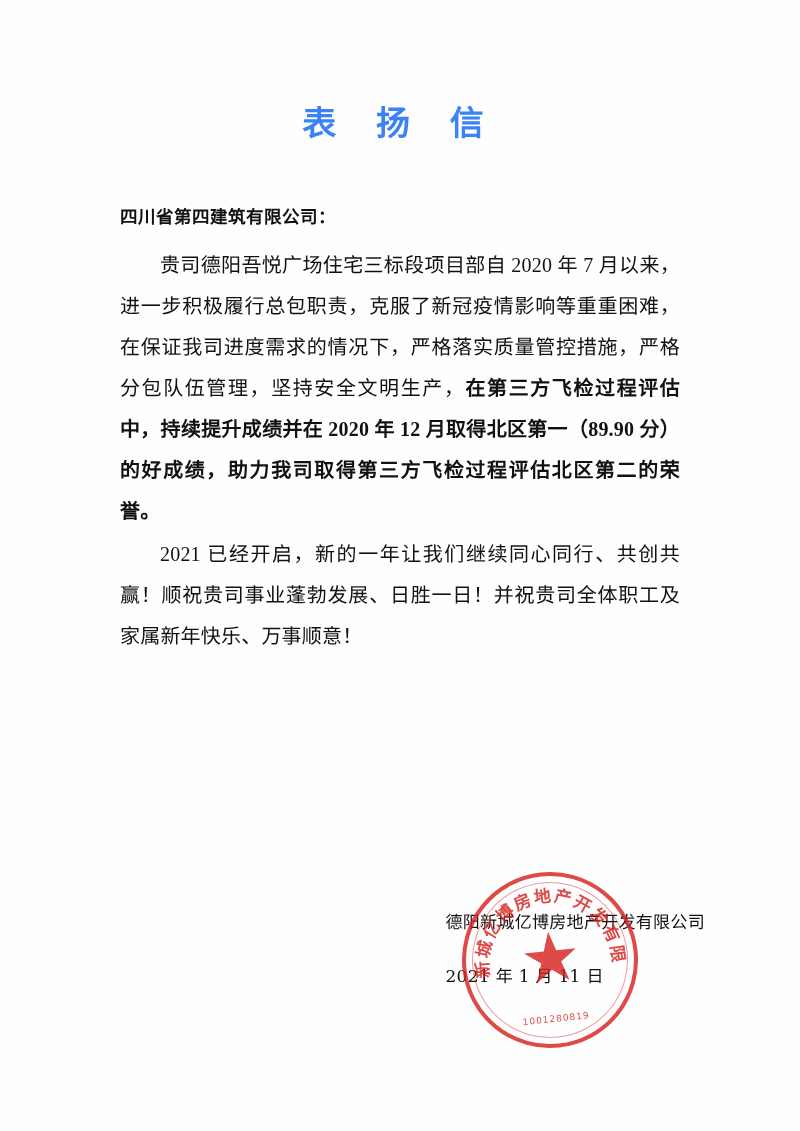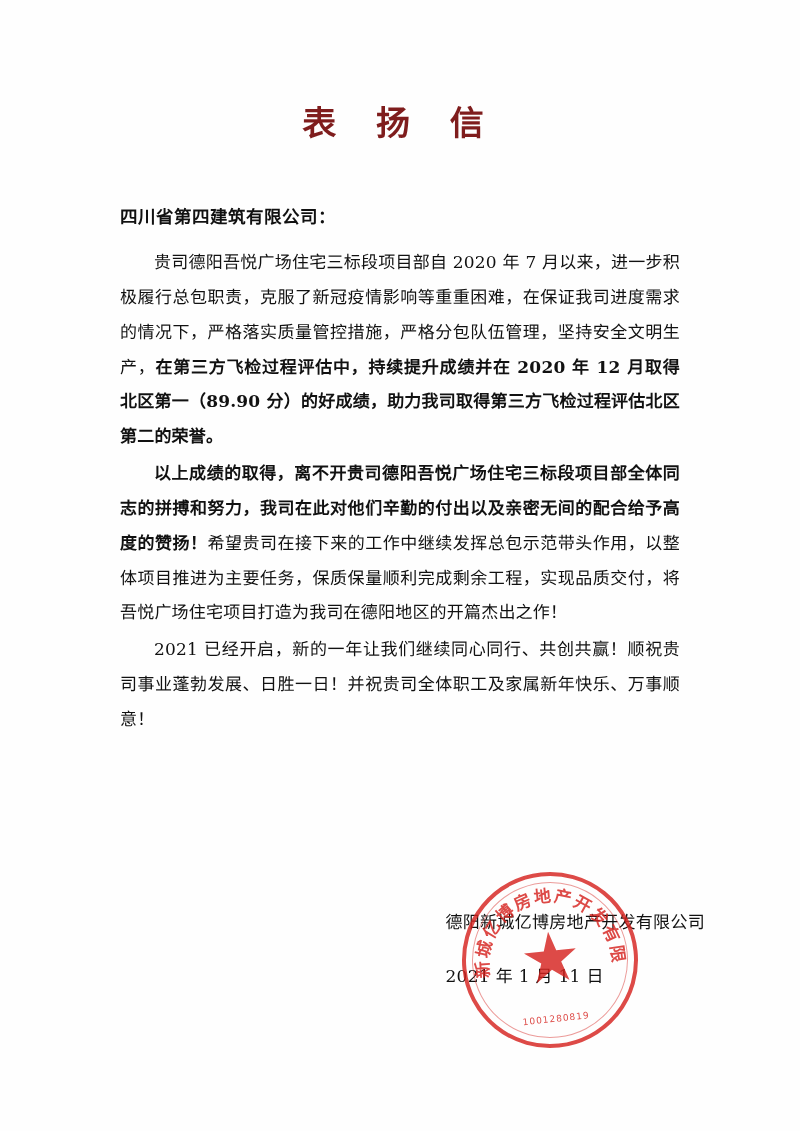--- a/index.html
+++ b/index.html
@@ -22,43 +22,44 @@
     padding: 0;
   }
   .doc-title {
     text-align: center;
     font-size: 34px;
     font-weight: bold;
     letter-spacing: 14px;
     margin-top: 96px;
     margin-bottom: 0;
     font-family: "DejaVu Serif", "Liberation Serif", serif;
-    color: #7f1d1d;
+    color: #3b82f6;
   }
   .body-wrap {
     margin: 0 auto;
     width: 560px;
     padding-top: 58px;
   }
   .salutation {
     font-size: 17.5px;
     font-weight: bold;
     letter-spacing: 0.5px;
     margin: 0 0 14px 0;
     line-height: 1.6;
     font-family: Liberation Serif, serif;
   }
   p.para {
-    font-size: 17px;
+    font-size: 20px;
     line-height: 2.05;
     margin: 0 0 2px 0;
     text-align: justify;
     text-justify: inter-ideograph;
     text-indent: 2em;
     letter-spacing: 0.2px;
+    font-family: Liberation Serif, serif;
   }
   p.para.tight {
     margin-bottom: 6px;
   }
   .b {
     font-weight: bold;
   }
   .sign-block {
     position: absolute;
     right: 95px;
@@ -143,23 +144,20 @@
   <h1 class="doc-title">表 扬 信</h1>
 
   <div class="body-wrap">
 
     <div class="salutation">四川省第四建筑有限公司：</div>
 
     <p class="para">
       <span>贵司德阳吾悦广场住宅三标段项目部自 2020 年 7 月以来，进一步积极履行总包职责，克服了新冠疫情影响等重重困难，在保证我司进度需求的情况下，严格落实质量管控措施，严格分包队伍管理，坚持安全文明生产，</span><span class="b">在第三方飞检过程评估中，持续提升成绩并在 2020 年 12 月取得北区第一（89.90 分）的好成绩，助力我司取得第三方飞检过程评估北区第二的荣誉。</span>
     </p>
 
-    <p class="para">
-      <span class="b">以上成绩的取得，离不开贵司德阳吾悦广场住宅三标段项目部全体同志的拼搏和努力，我司在此对他们辛勤的付出以及亲密无间的配合给予高度的赞扬！</span><span>希望贵司在接下来的工作中继续发挥总包示范带头作用，以整体项目推进为主要任务，保质保量顺利完成剩余工程，实现品质交付，将吾悦广场住宅项目打造为我司在德阳地区的开篇杰出之作！</span>
-    </p>
 
     <p class="para tight">
       <span>2021 已经开启，新的一年让我们继续同心同行、共创共赢！顺祝贵司事业蓬勃发展、日胜一日！并祝贵司全体职工及家属新年快乐、万事顺意！</span>
     </p>
 
   </div>
 
   <div class="sign-block">
     <div class="sign-company">德阳新城亿博房地产开发有限公司</div>
     <div class="sign-date">2021 年 1 月 11 日</div>

